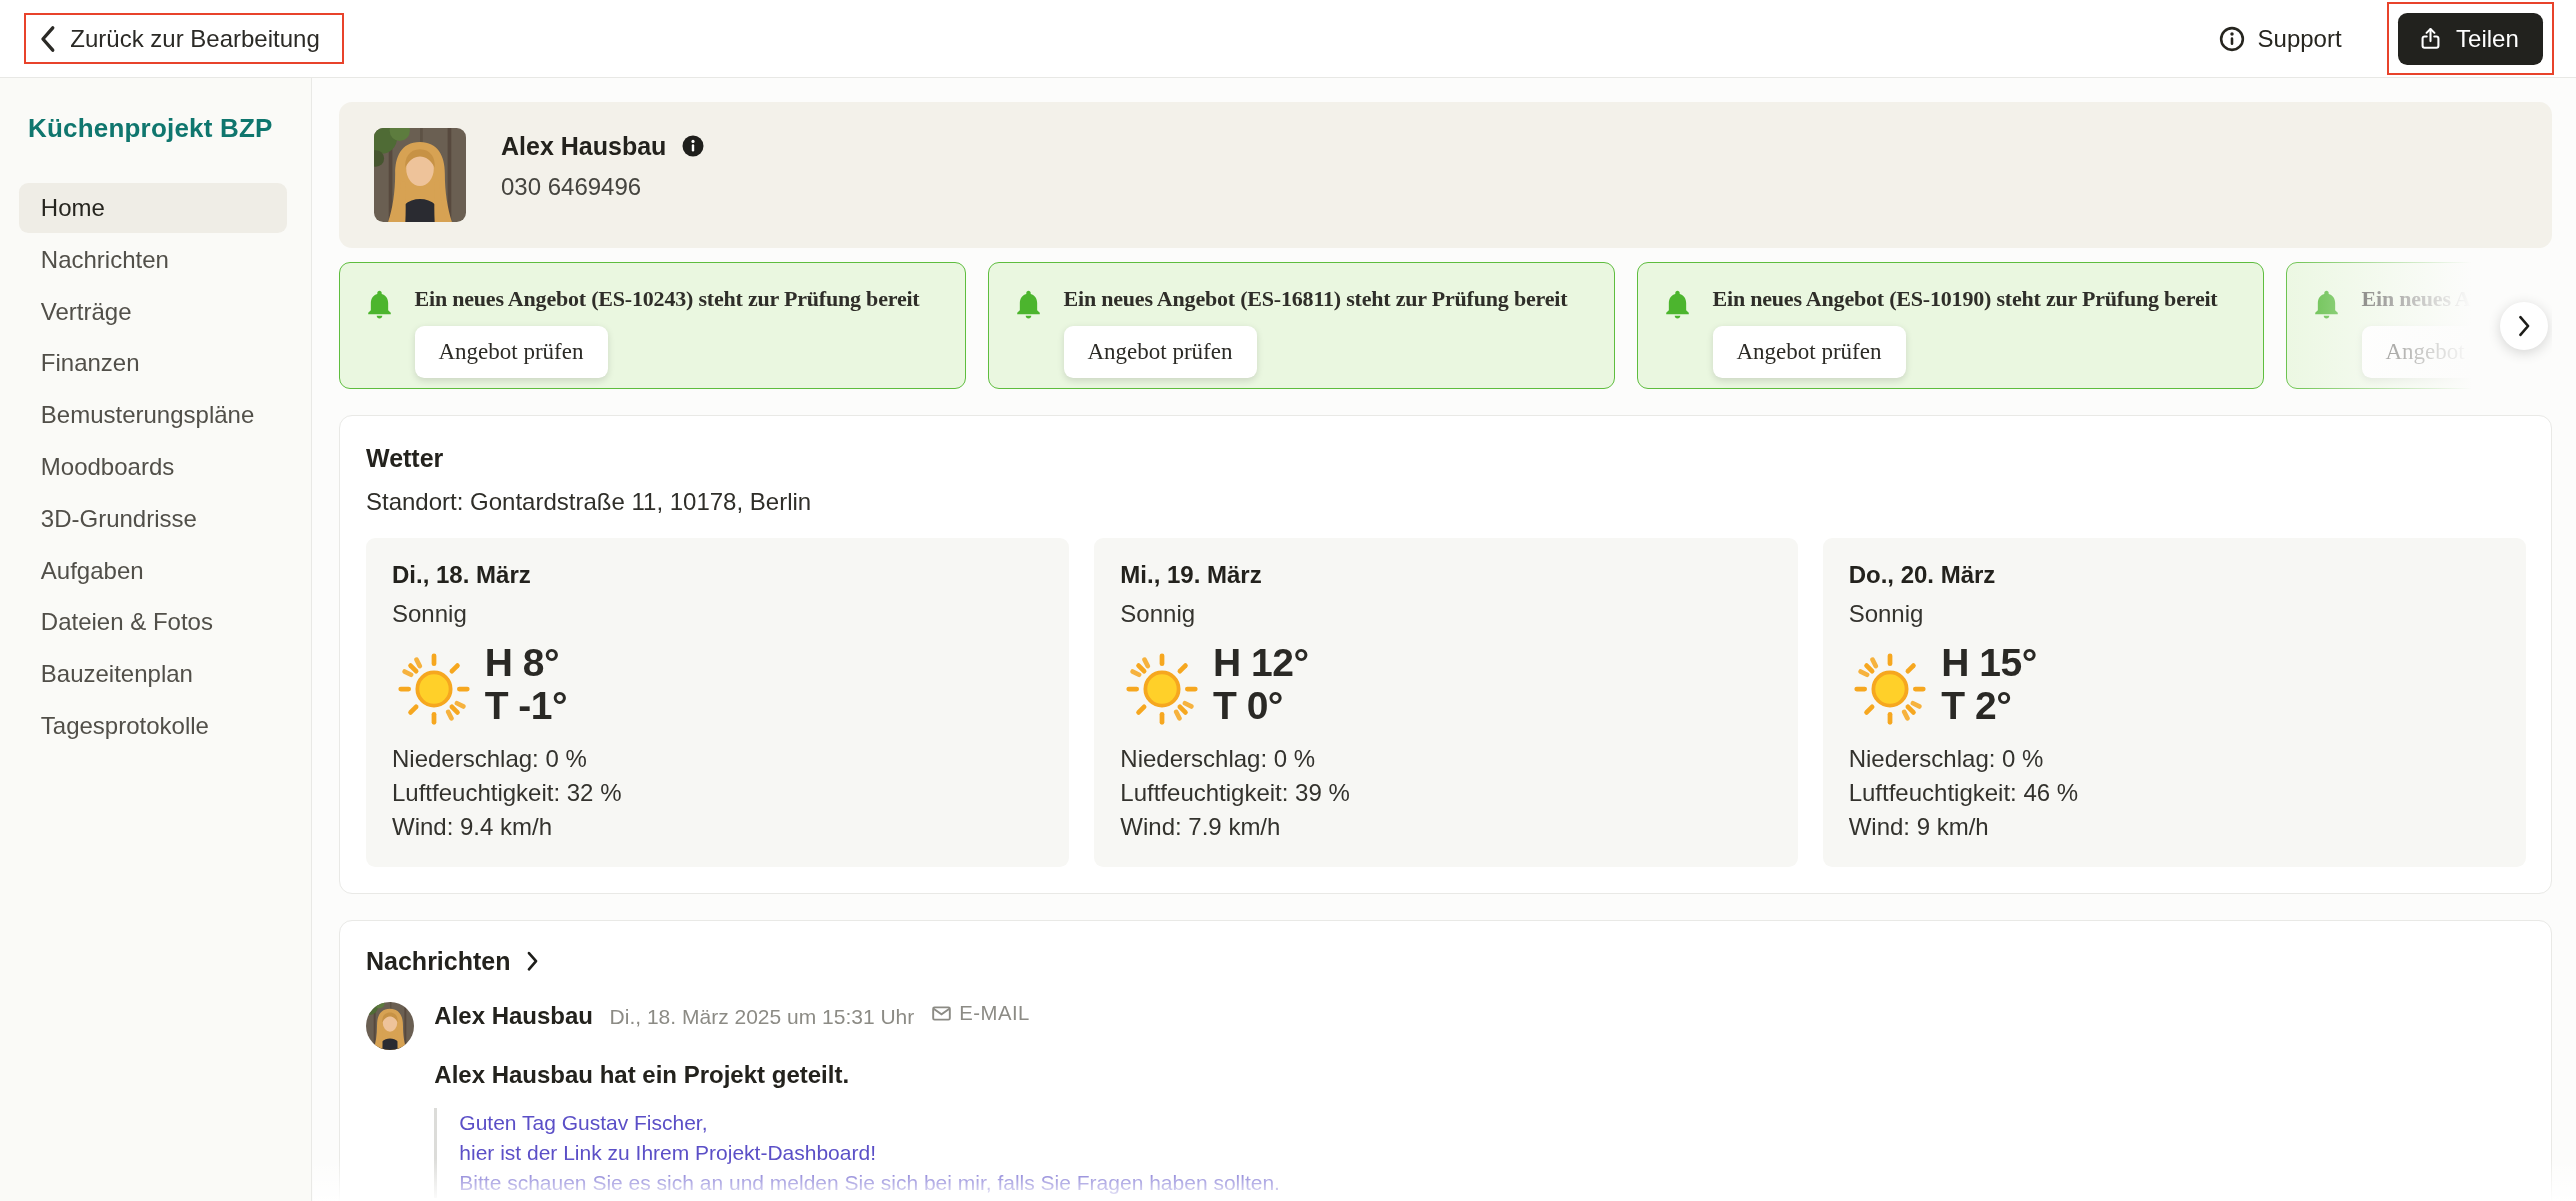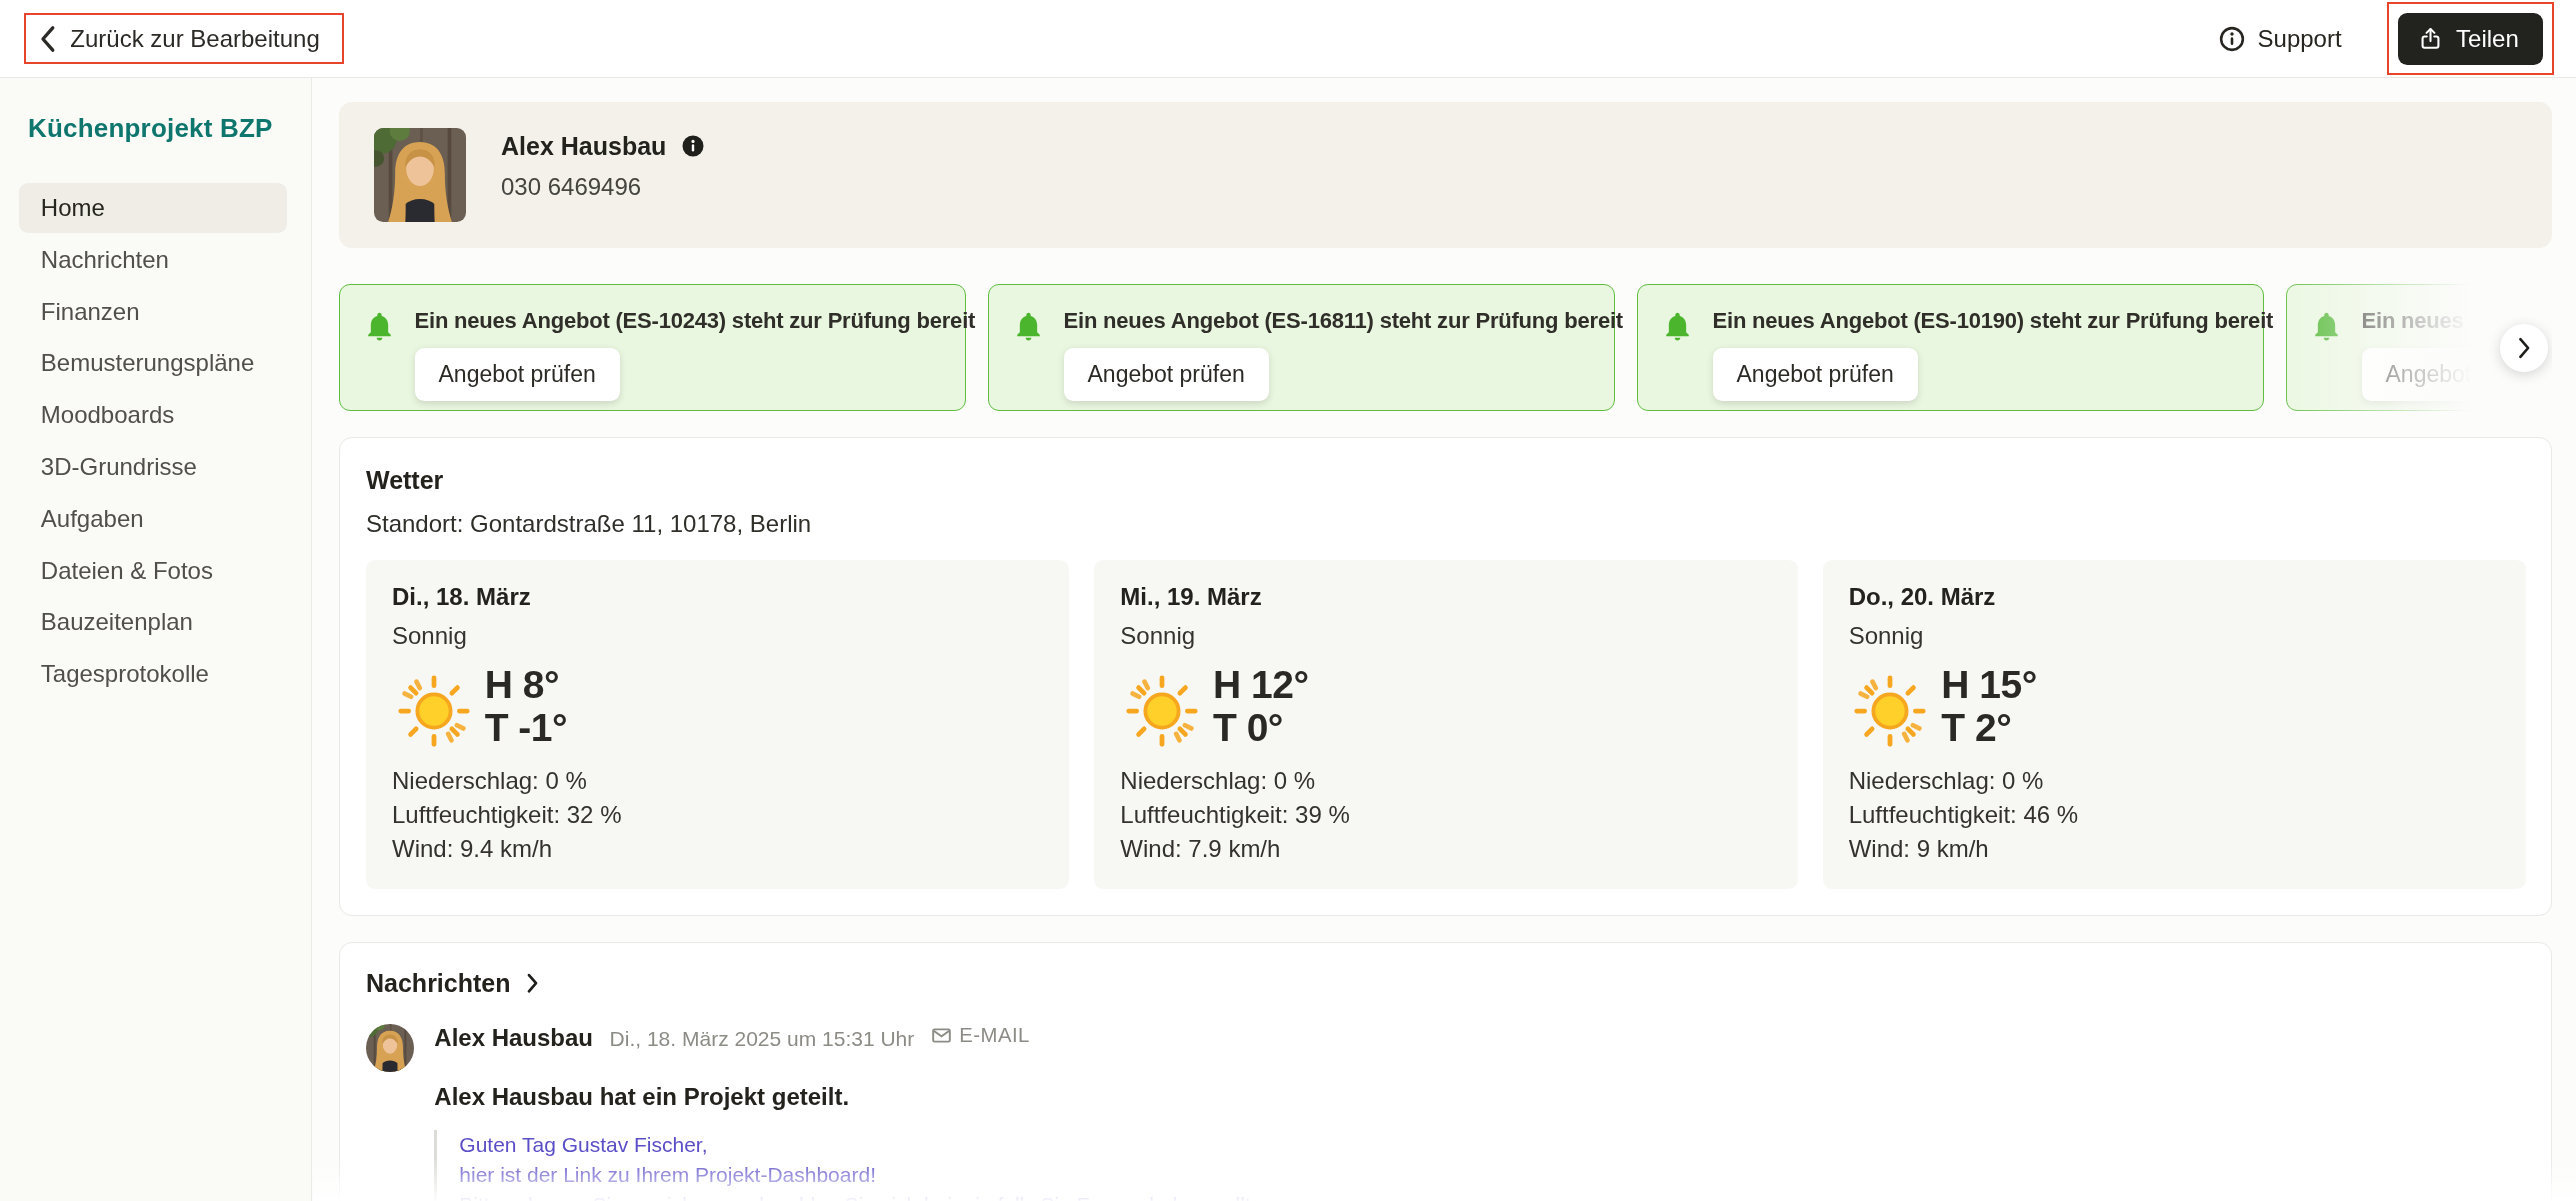--- a/index.html
+++ b/index.html
@@ -48,21 +48,21 @@
   .profile-card {
     background: #f3f1ea; border-radius: 13px; height: 146px;
     padding: 26px 35px; display: flex; gap: 35px; align-items: flex-start;
   }
   .photo { width: 92px; height: 94px; border-radius: 9.2px; overflow: hidden; flex: none; }
   .photo svg { display: block; width: 100%; height: 100%; }
   .name-row { display: flex; align-items: center; gap: 15px; margin-top: 3.7px; }
   .profile-name { font-size: 25px; font-weight: 700; color: #23221d; }
   .profile-phone { margin-top: 12px; font-size: 24px; color: #45443f; }
   
-  .notif-row { margin-top: 36px; position: relative; overflow: hidden; }
+  .notif-row { margin-top: 14px; position: relative; overflow: hidden; font-family: Liberation Serif, serif; }
   .notif-track { display: flex; gap: 22px; }
   .notif-card {
     flex: 0 0 627px; min-width: 627px; height: 127px;
     background: #eaf7e0; border: 1.8px solid #5ebd3e; border-radius: 11px;
     padding: 23px 9.2px 23px 23px; display: flex; gap: 18.5px; align-items: flex-start;
   }
   .notif-text { font-size: 22px; font-weight: 700; color: #2f2e29; letter-spacing: -0.2px; white-space: nowrap; }
   .notif-btn {
     margin-top: 14px; background: #fff; border: none; border-radius: 9.2px; cursor: pointer;
     padding: 13px 24px; font-family: inherit; font-size: 23px; font-weight: 500; color: #2b2a25;
@@ -153,20 +153,21 @@
   </div>
 </header>
 
 <div class="page-body">
 
   <aside class="sidebar">
     <div class="project-title">Küchenprojekt BZP</div>
     <nav class="nav">
       <div class="nav-item active">Home</div>
       <div class="nav-item">Nachrichten</div>
+      <div class="nav-item">Verträge</div>
       <div class="nav-item">Finanzen</div>
       <div class="nav-item">Bemusterungspläne</div>
       <div class="nav-item">Moodboards</div>
       <div class="nav-item">3D-Grundrisse</div>
       <div class="nav-item">Aufgaben</div>
       <div class="nav-item">Dateien &amp; Fotos</div>
       <div class="nav-item">Bauzeitenplan</div>
       <div class="nav-item">Tagesprotokolle</div>
     </nav>
   </aside>

